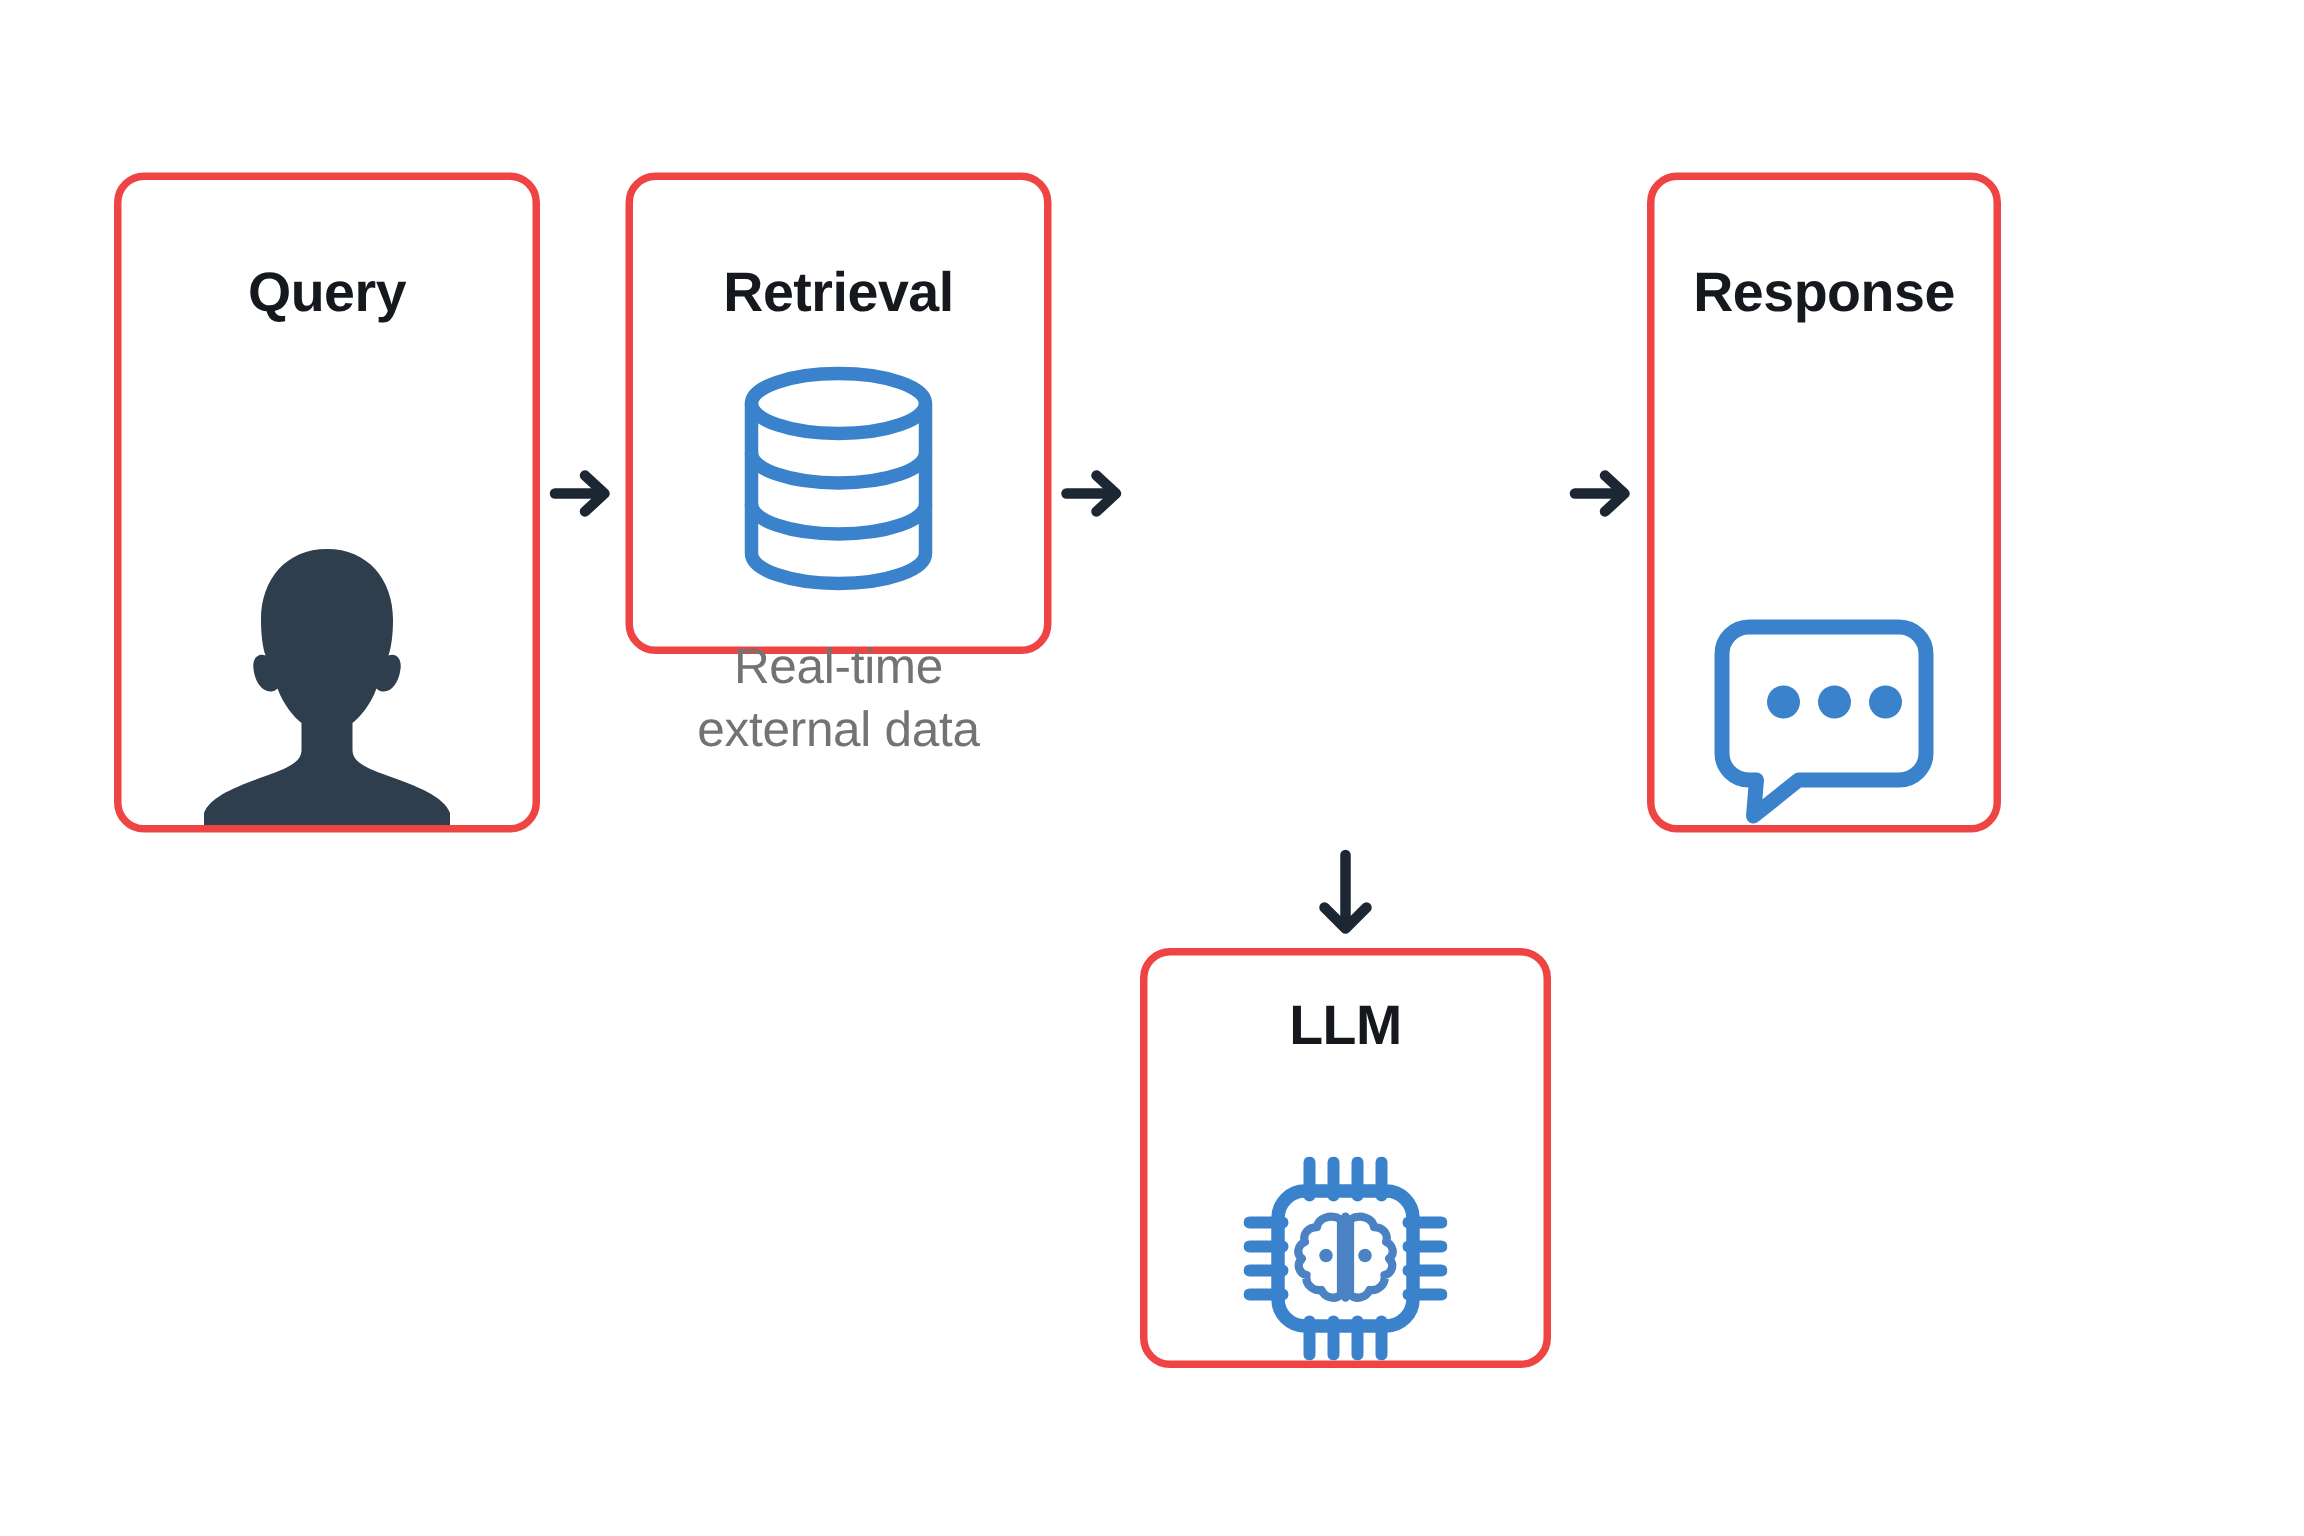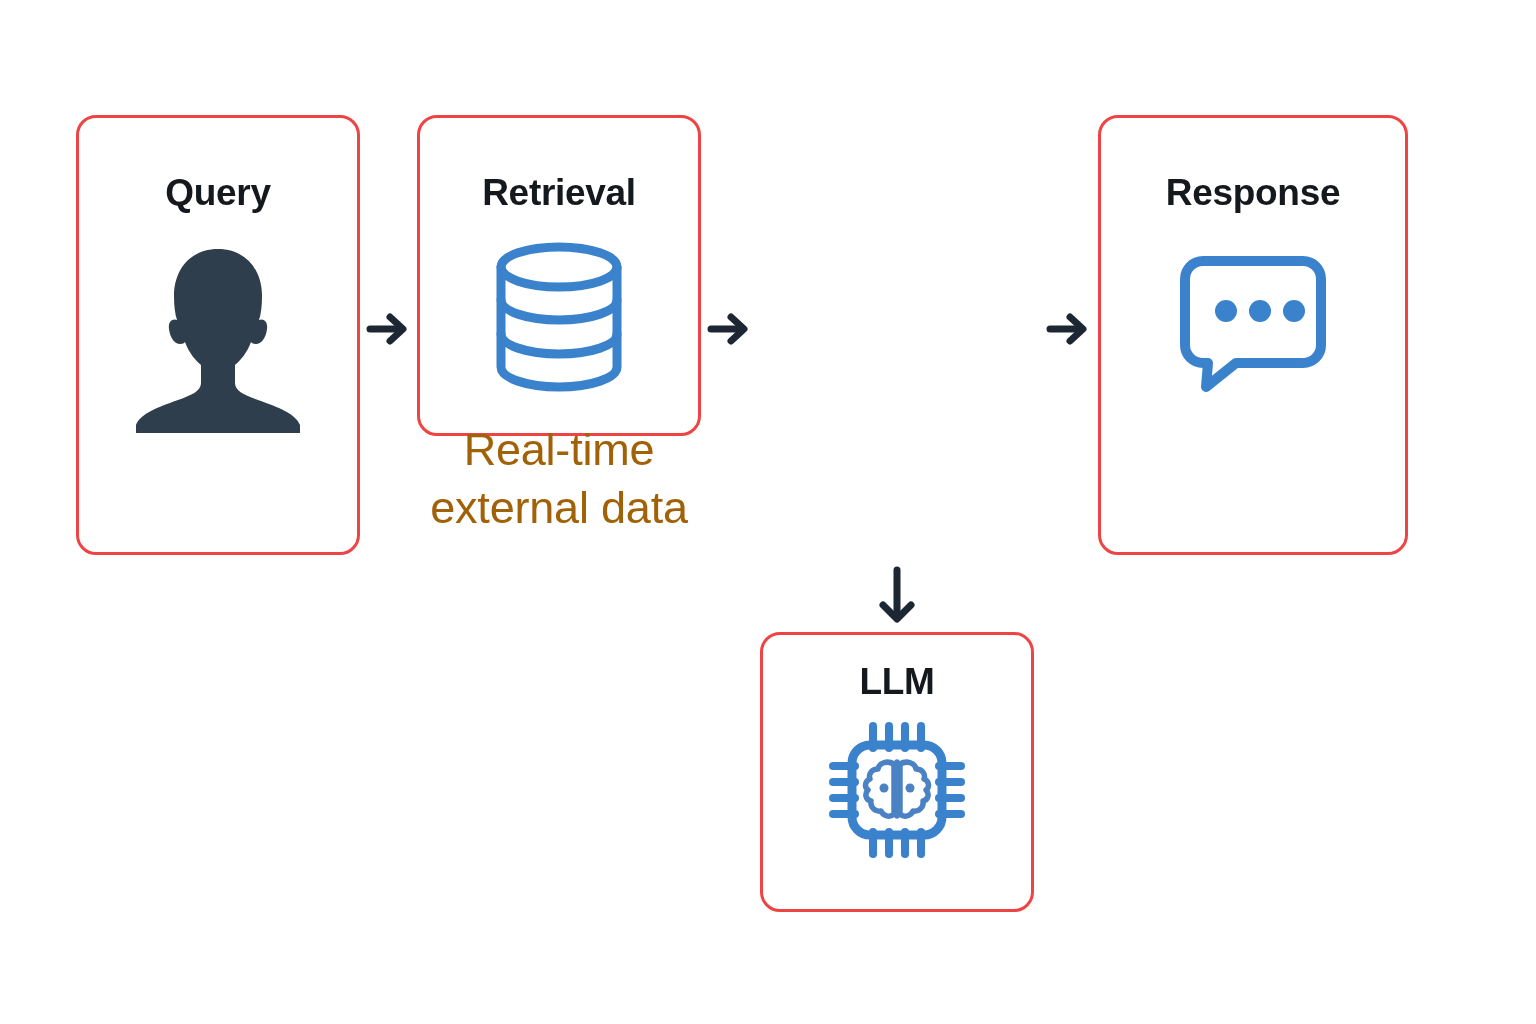--- a/index.html
+++ b/index.html
@@ -18,53 +18,54 @@
     height: 1024px;
     background: #ffffff;
     overflow: hidden;
   }
 
   
   .card {
     position: absolute;
     box-sizing: border-box;
     background: #ffffff;
-    border: 3px solid #ef4444;
+    border: 5px solid #ef4444;
     border-radius: 20px;
     display: flex;
     flex-direction: column;
     align-items: center;
+    justify-content: space-between;
   }
   .card-title {
     font-size: 37px;
     font-weight: bold;
     color: #15191d;
     letter-spacing: -0.3px;
     line-height: 1;
     white-space: nowrap;
   }
   .card-caption {
-    font-size: 45px;
+    font-size: 33px;
     font-weight: normal;
-    color: #a16207;
+    color: #737373;
     line-height: 1.28;
     text-align: center;
     letter-spacing: -0.2px;
   }
   .icon-wrap {
     display: flex;
     align-items: center;
     justify-content: center;
   }
 
   
   #card-query       { left: 76px;   top: 115px; width: 284px; height: 440px; }
   #card-retrieval   { left: 417px;  top: 115px; width: 284px; height: 321px; }
   #card-augmentation{ left: 758px;  top: 115px; width: 276px; height: 440px; }
-  #card-response    { left: 1098px; top: 115px; width: 310px; height: 440px; }
+  #card-response    { left: 1098px; top: 115px; width: 236px; height: 440px; }
   #card-llm         { left: 760px;  top: 632px; width: 274px; height: 280px; }
 
   #card-query       .card-title { margin-top: 56px; }
   #card-retrieval   .card-title { margin-top: 56px; }
   #card-augmentation .card-title { margin-top: 56px; }
   #card-response    .card-title { margin-top: 56px; }
   #card-llm         .card-title { margin-top: 28px; }
 
   #card-query       .icon-wrap { margin-top: 32px; }
   #card-retrieval   .icon-wrap { margin-top: 30px; }

